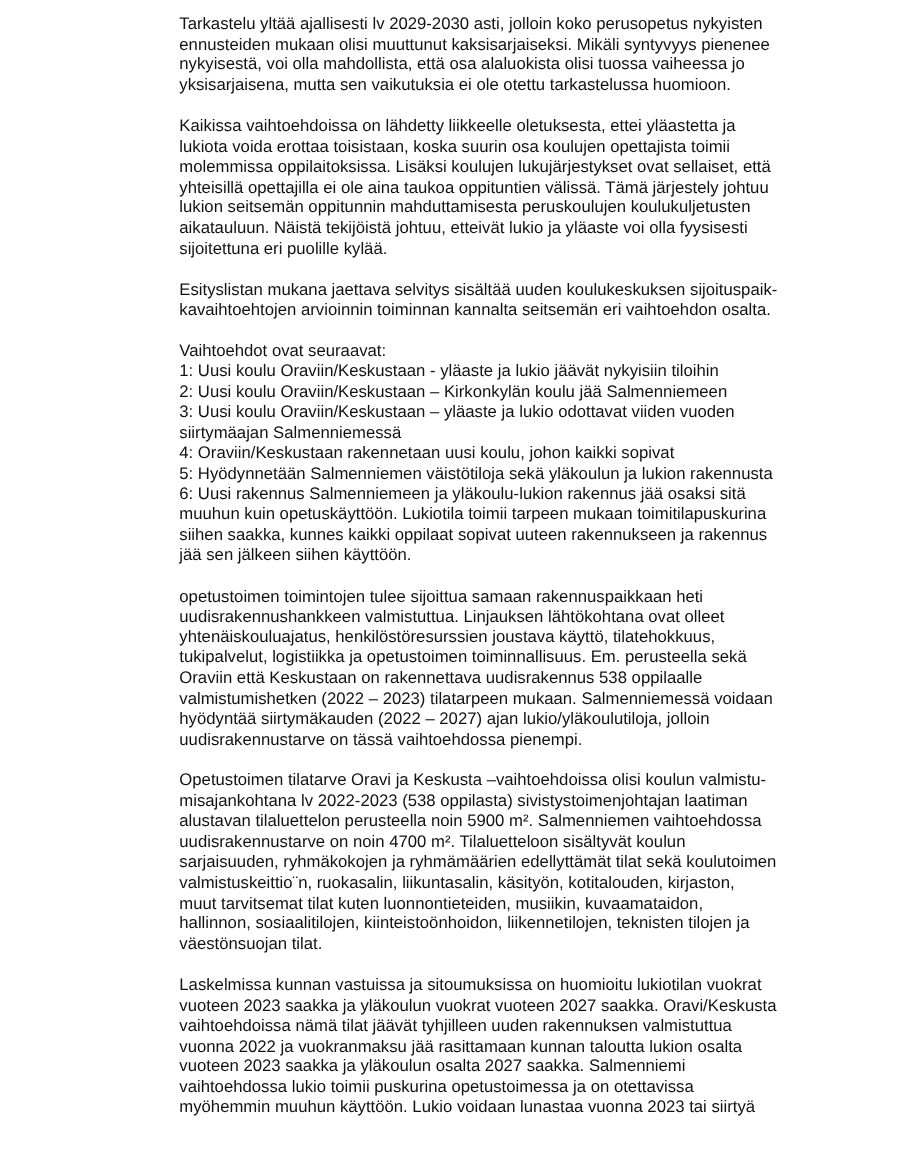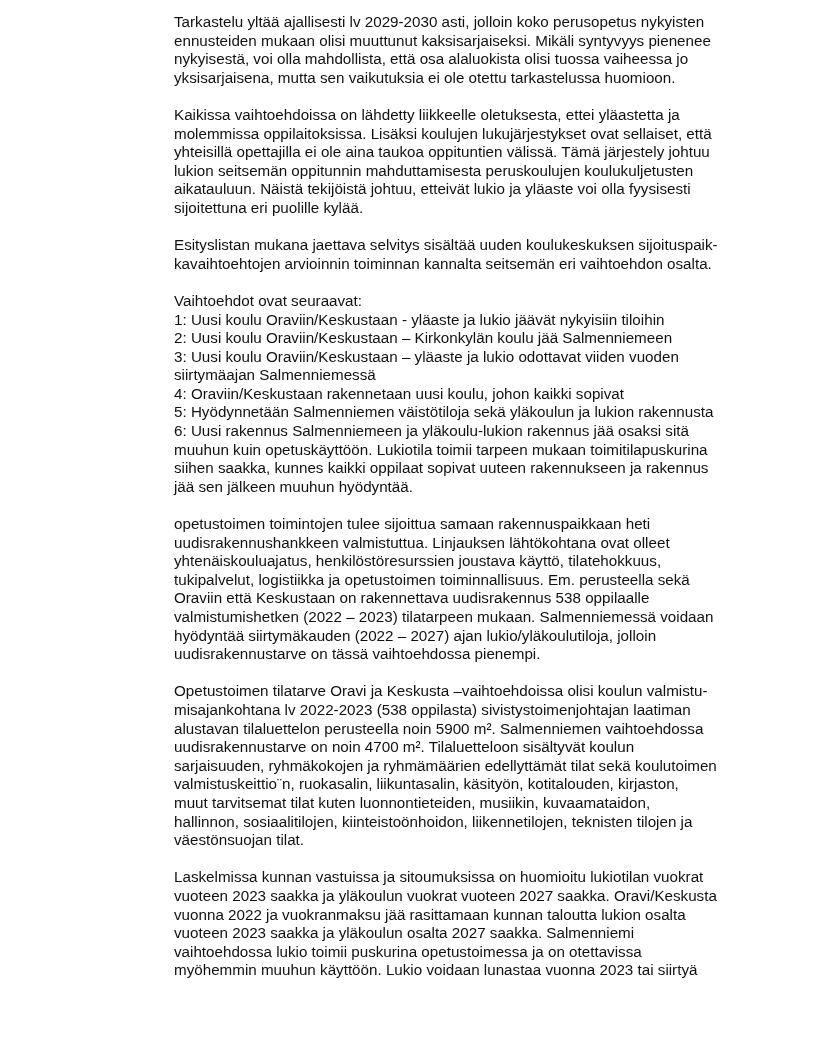--- a/index.html
+++ b/index.html
@@ -23,36 +23,36 @@
       line-height: 18.6px;
       color: #111111;
     }
     .para {
       margin: 0 0 18.6px 0;
       white-space: nowrap;
     }
     .line {
       display: block;
       height: 18.6px;
-      margin-left: 11px;
     }
   </style>
 </head>
 <body>
 
 <div class="page">
   <div class="para">
     <span class="line">Tarkastelu yltää ajallisesti lv 2029-2030 asti, jolloin koko perusopetus nykyisten</span>
     <span class="line">ennusteiden mukaan olisi muuttunut kaksisarjaiseksi. Mikäli syntyvyys pienenee</span>
     <span class="line">nykyisestä, voi olla mahdollista, että osa alaluokista olisi tuossa vaiheessa jo</span>
     <span class="line">yksisarjaisena, mutta sen vaikutuksia ei ole otettu tarkastelussa huomioon.</span>
   </div>
 
   <div class="para">
     <span class="line">Kaikissa vaihtoehdoissa on lähdetty liikkeelle oletuksesta, ettei yläastetta ja</span>
+    <span class="line">lukiota voida erottaa toisistaan, koska suurin osa koulujen opettajista toimii</span>
     <span class="line">molemmissa oppilaitoksissa. Lisäksi koulujen lukujärjestykset ovat sellaiset, että</span>
     <span class="line">yhteisillä opettajilla ei ole aina taukoa oppituntien välissä. Tämä järjestely johtuu</span>
     <span class="line">lukion seitsemän oppitunnin mahduttamisesta peruskoulujen koulukuljetusten</span>
     <span class="line">aikatauluun. Näistä tekijöistä johtuu, etteivät lukio ja yläaste voi olla fyysisesti</span>
     <span class="line">sijoitettuna eri puolille kylää.</span>
   </div>
 
   <div class="para">
     <span class="line">Esityslistan mukana jaettava selvitys sisältää uuden koulukeskuksen sijoituspaik-</span>
     <span class="line">kavaihtoehtojen arvioinnin toiminnan kannalta seitsemän eri vaihtoehdon osalta.</span>
@@ -62,21 +62,21 @@
     <span class="line">Vaihtoehdot ovat seuraavat:</span>
     <span class="line">1: Uusi koulu Oraviin/Keskustaan - yläaste ja lukio jäävät nykyisiin tiloihin</span>
     <span class="line">2: Uusi koulu Oraviin/Keskustaan – Kirkonkylän koulu jää Salmenniemeen</span>
     <span class="line">3: Uusi koulu Oraviin/Keskustaan – yläaste ja lukio odottavat viiden vuoden</span>
     <span class="line">siirtymäajan Salmenniemessä</span>
     <span class="line">4: Oraviin/Keskustaan rakennetaan uusi koulu, johon kaikki sopivat</span>
     <span class="line">5: Hyödynnetään Salmenniemen väistötiloja sekä yläkoulun ja lukion rakennusta</span>
     <span class="line">6: Uusi rakennus Salmenniemeen ja yläkoulu-lukion rakennus jää osaksi sitä</span>
     <span class="line">muuhun kuin opetuskäyttöön. Lukiotila toimii tarpeen mukaan toimitilapuskurina</span>
     <span class="line">siihen saakka, kunnes kaikki oppilaat sopivat uuteen rakennukseen ja rakennus</span>
-    <span class="line">jää sen jälkeen muuhun hyödyntää.</span>
+    <span class="line">jää sen jälkeen siihen käyttöön.</span>
   </div>
 
   <div class="para">
     <span class="line">opetustoimen toimintojen tulee sijoittua samaan rakennuspaikkaan heti</span>
     <span class="line">uudisrakennushankkeen valmistuttua. Linjauksen lähtökohtana ovat olleet</span>
     <span class="line">yhtenäiskouluajatus, henkilöstöresurssien joustava käyttö, tilatehokkuus,</span>
     <span class="line">tukipalvelut, logistiikka ja opetustoimen toiminnallisuus. Em. perusteella sekä</span>
     <span class="line">Oraviin että Keskustaan on rakennettava uudisrakennus 538 oppilaalle</span>
     <span class="line">valmistumishetken (2022 – 2023) tilatarpeen mukaan. Salmenniemessä voidaan</span>
     <span class="line">hyödyntää siirtymäkauden (2022 – 2027) ajan lukio/yläkoulutiloja, jolloin</span>
@@ -91,18 +91,19 @@
     <span class="line">sarjaisuuden, ryhmäkokojen ja ryhmämäärien edellyttämät tilat sekä koulutoimen</span>
     <span class="line">valmistuskeittio¨n, ruokasalin, liikuntasalin, käsityön, kotitalouden, kirjaston,</span>
     <span class="line">muut tarvitsemat tilat kuten luonnontieteiden, musiikin, kuvaamataidon,</span>
     <span class="line">hallinnon, sosiaalitilojen, kiinteistoönhoidon, liikennetilojen, teknisten tilojen ja</span>
     <span class="line">väestönsuojan tilat.</span>
   </div>
 
   <div class="para">
     <span class="line">Laskelmissa kunnan vastuissa ja sitoumuksissa on huomioitu lukiotilan vuokrat</span>
     <span class="line">vuoteen 2023 saakka ja yläkoulun vuokrat vuoteen 2027 saakka. Oravi/Keskusta</span>
+    <span class="line">vaihtoehdoissa nämä tilat jäävät tyhjilleen uuden rakennuksen valmistuttua</span>
     <span class="line">vuonna 2022 ja vuokranmaksu jää rasittamaan kunnan taloutta lukion osalta</span>
     <span class="line">vuoteen 2023 saakka ja yläkoulun osalta 2027 saakka. Salmenniemi</span>
     <span class="line">vaihtoehdossa lukio toimii puskurina opetustoimessa ja on otettavissa</span>
     <span class="line">myöhemmin muuhun käyttöön. Lukio voidaan lunastaa vuonna 2023 tai siirtyä</span>
   </div>
 </div>
 
 </body></html>

